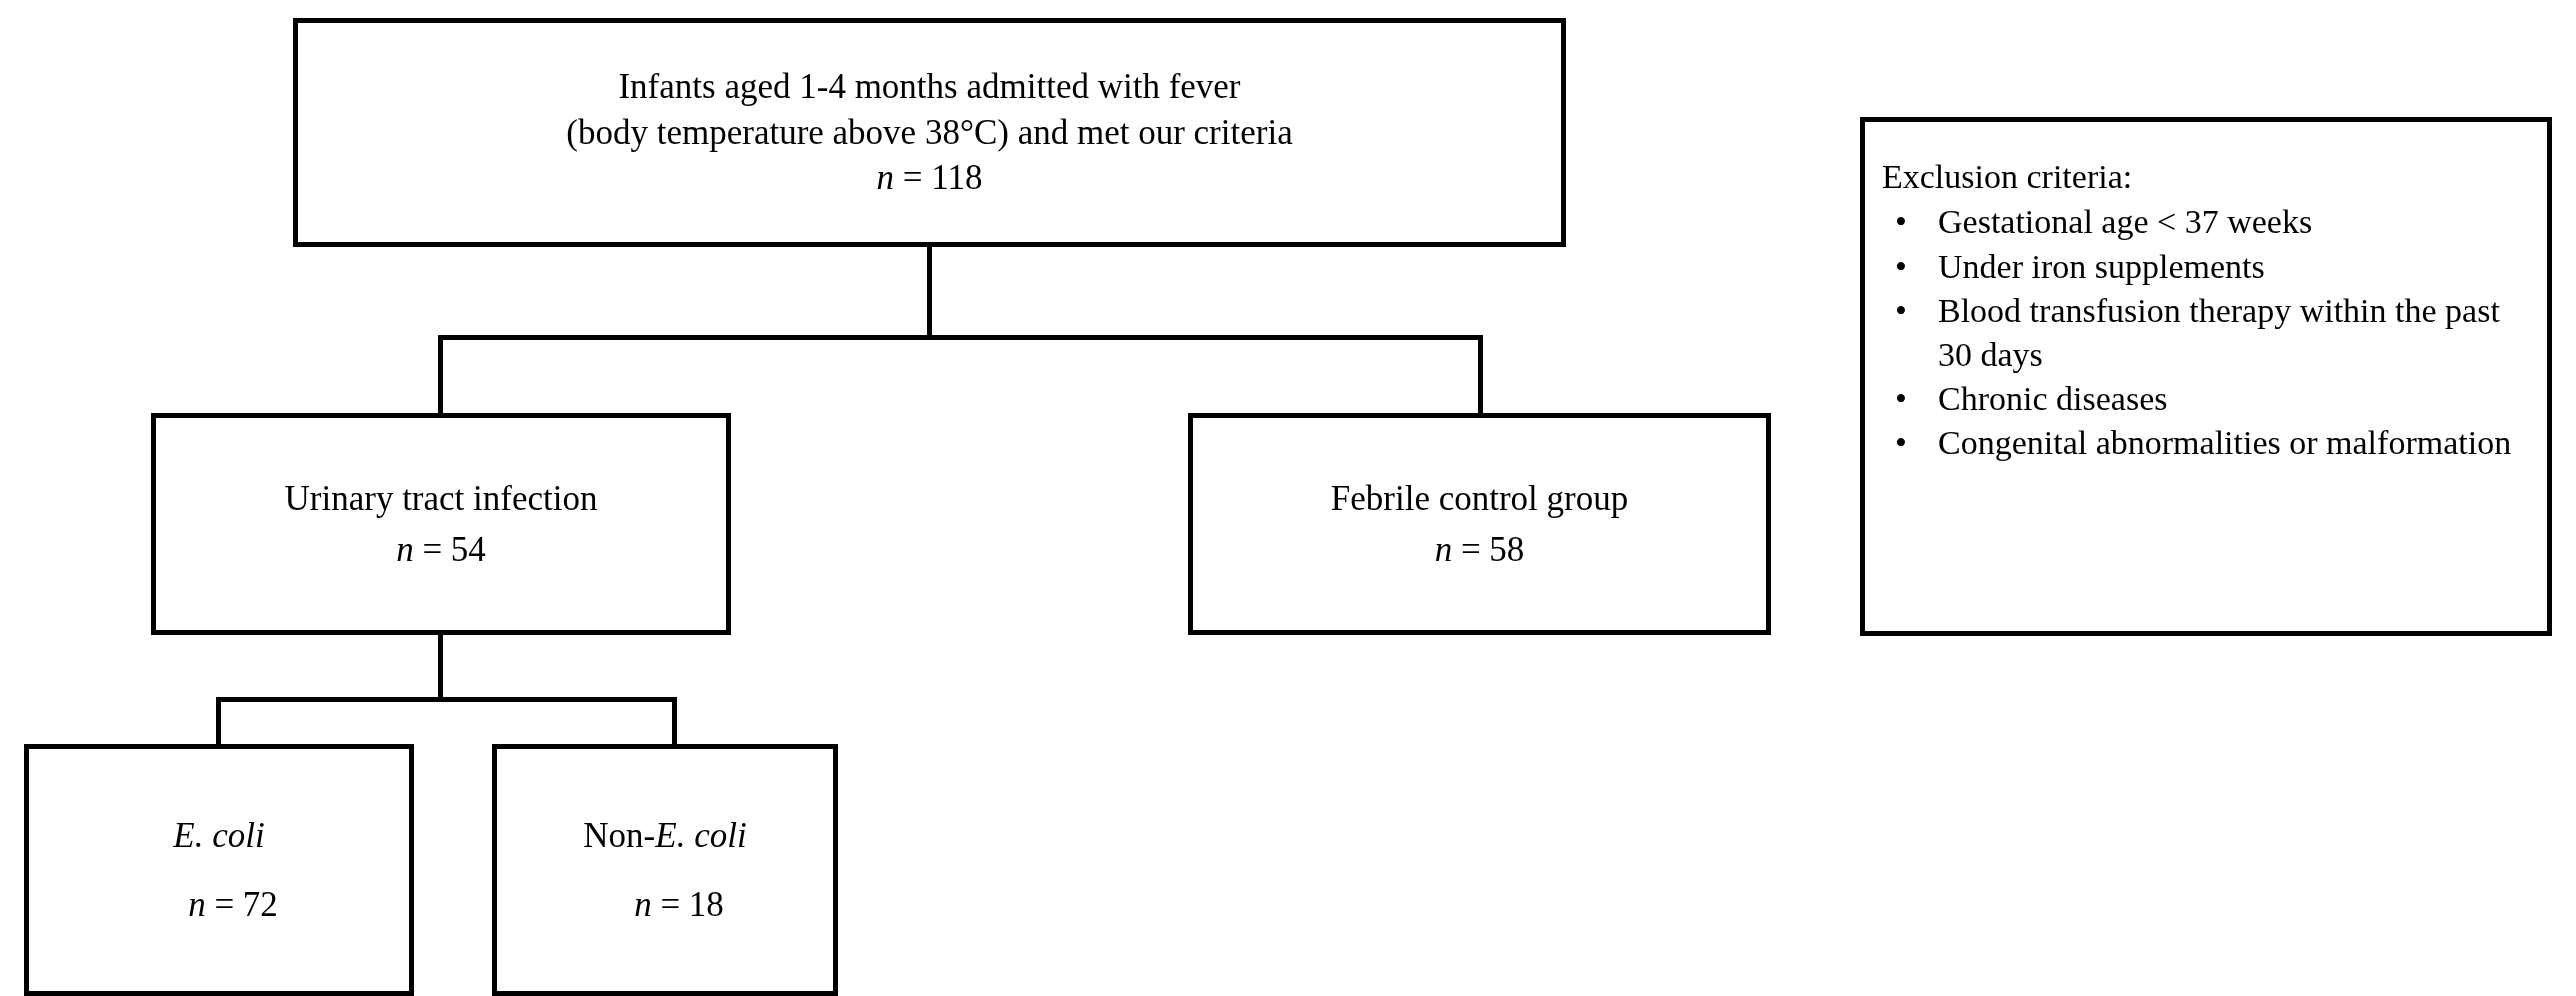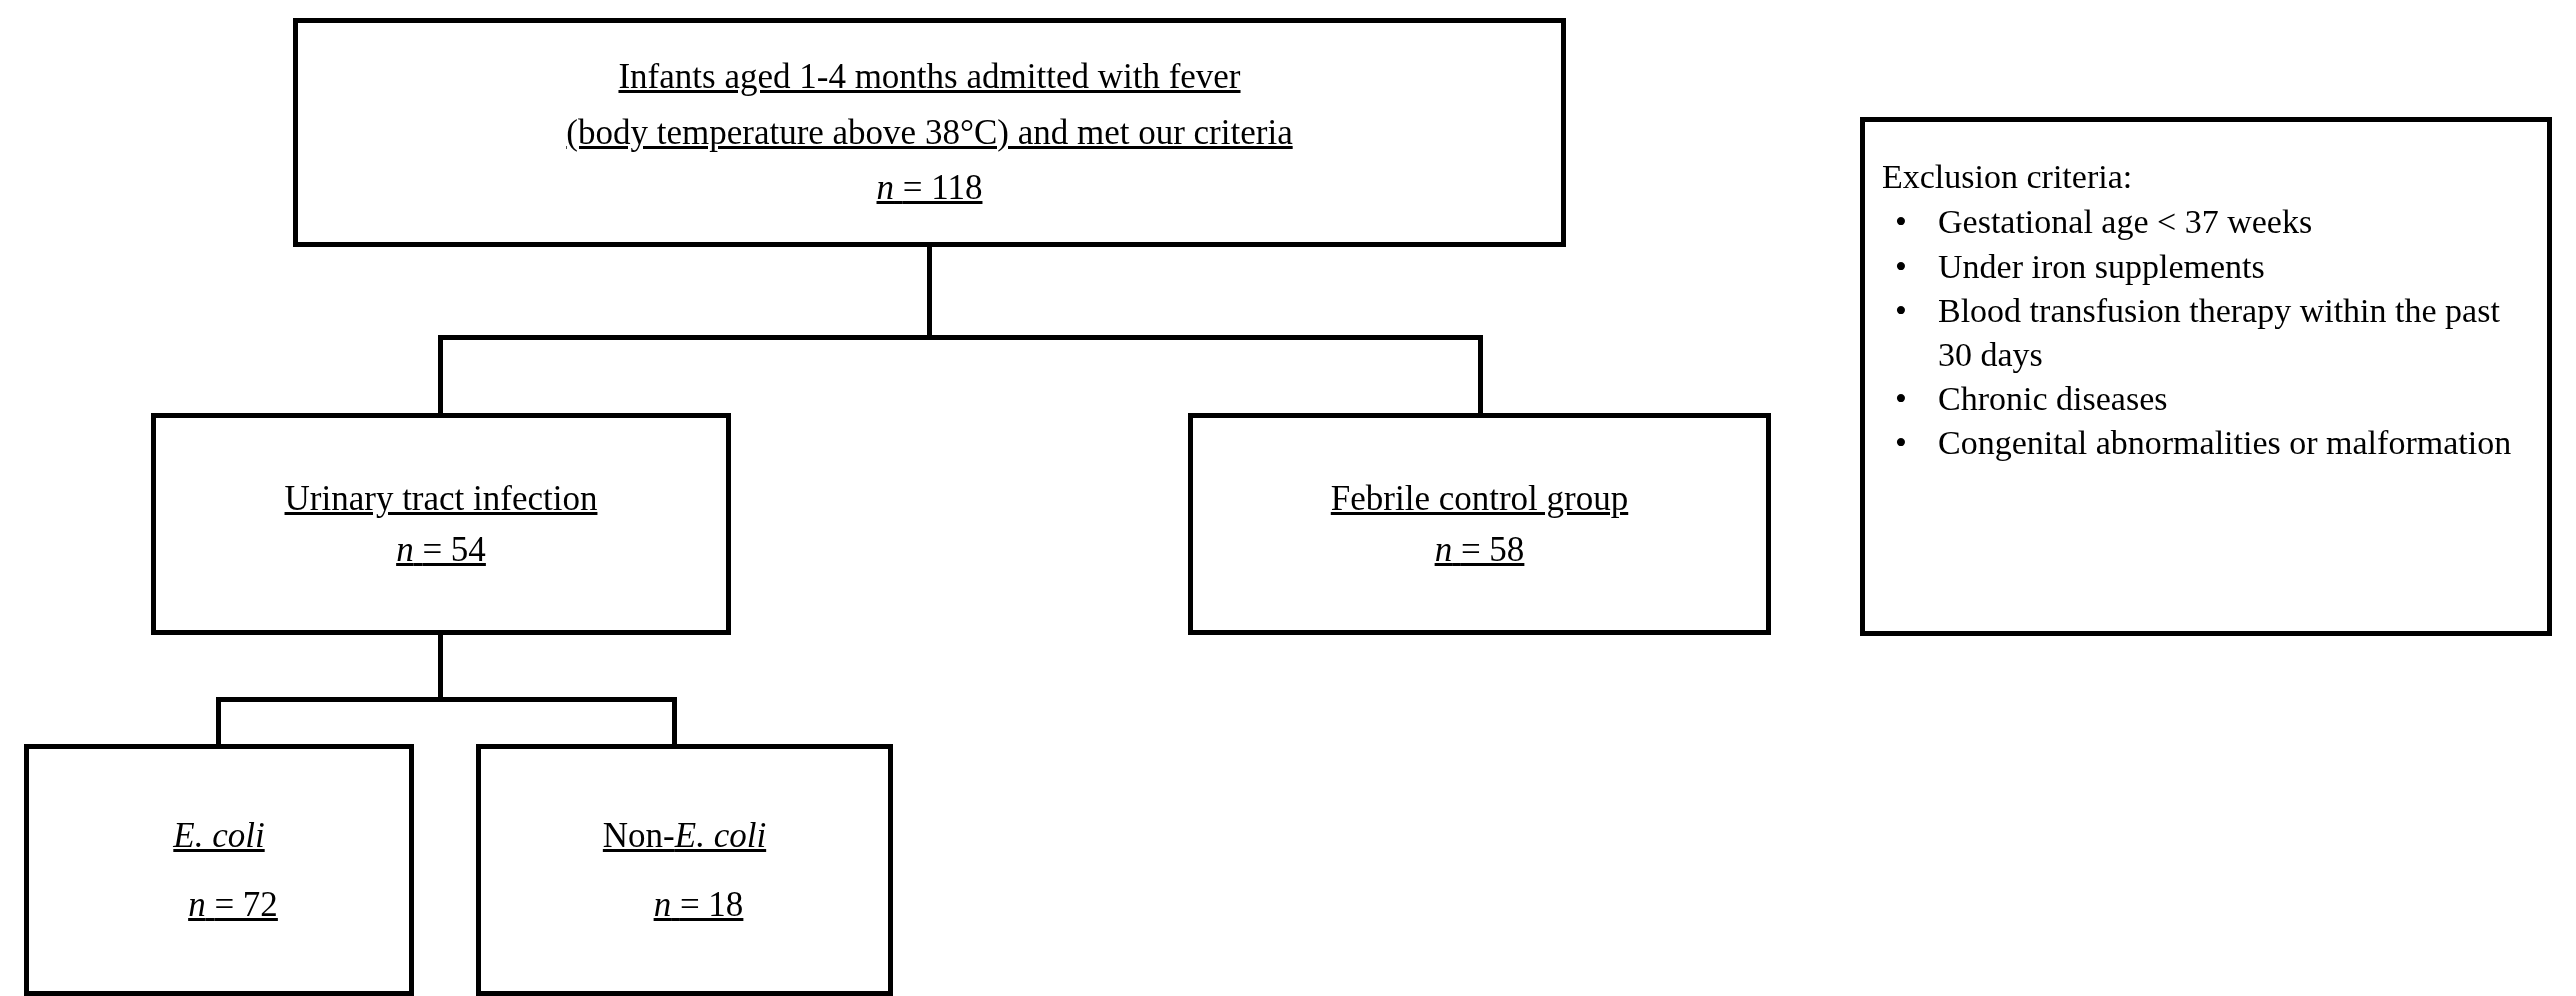--- a/index.html
+++ b/index.html
@@ -28,31 +28,30 @@
     display: flex;
     flex-direction: column;
     align-items: center;
     justify-content: center;
     text-align: center;
     line-height: 1.30;
   }
   .node .line {
     display: block;
     white-space: nowrap;
-    text-decoration: underline;
   }
 
   
   #node-cohort      { left: 293px;  top: 18px;   width: 1273px; height: 229px;  font-size: 35px; }
   #node-uti         { left: 151px;  top: 413px;  width: 580px;  height: 222px;  font-size: 35px; }
   #node-control     { left: 1188px; top: 413px;  width: 583px;  height: 222px;  font-size: 35px; }
   #node-ecoli       { left: 24px;   top: 744px; width: 390px;  height: 252px;  font-size: 35px; }
-  #node-nonecoli    { left: 476px;  top: 744px; width: 417px;  height: 252px;  font-size: 35px; }
+  #node-nonecoli    { left: 492px;  top: 744px; width: 346px;  height: 252px;  font-size: 35px; }
 
-  #node-cohort .line + .line { margin-top: 10px; }
+  #node-cohort .line + .line { margin-top: 0; }
   #node-uti .line + .line,
   #node-control .line + .line { margin-top: 6px; }
   #node-ecoli .line + .line,
   #node-nonecoli .line + .line { margin-top: 24px; margin-left: 28px; }
 
   .ital { font-style: italic; }
 
   
   #panel-exclusion {
     position: absolute;

